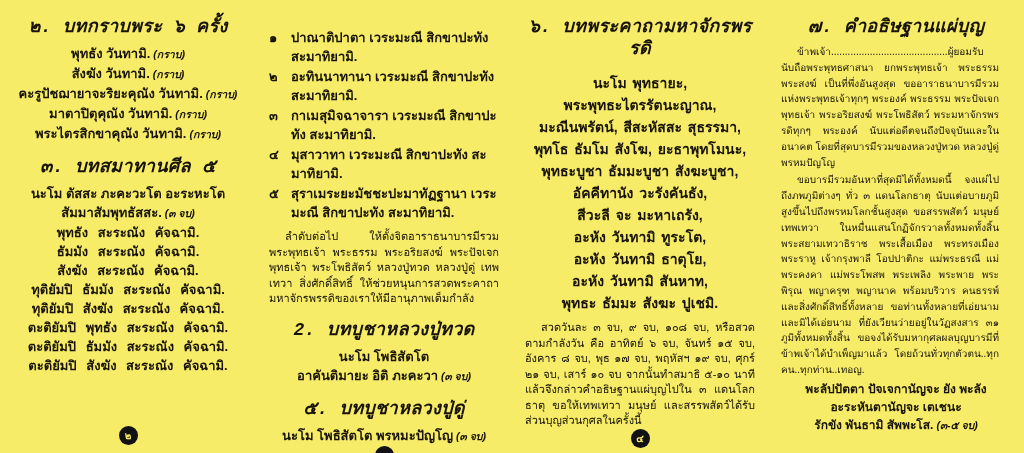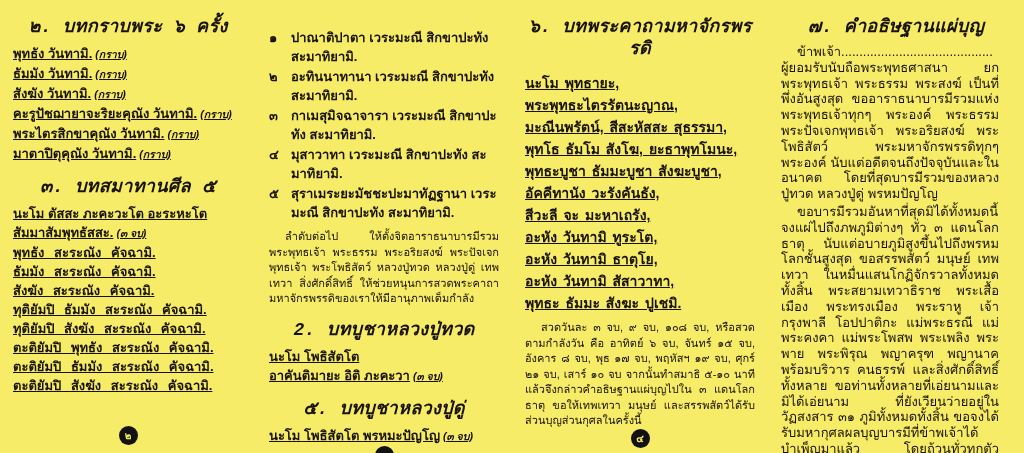--- a/index.html
+++ b/index.html
@@ -16,40 +16,40 @@
   }
   .script-title{
     font-family:Liberation Mono, monospace;
     font-style:italic;font-weight:bold;
     font-size:18px;line-height:22px;
     text-align:center;margin:0 0 6px 0;
     letter-spacing:.3px;
   }
   .line{
     font-weight:bold;font-size:13px;line-height:19px;
-    text-align:left;white-space:nowrap;text-decoration:underline;
+    text-align:center;white-space:nowrap;
   }
   .anno{font-size:10.5px;font-style:italic;margin-left:3px;}
   .wide{word-spacing:6px;}
   .gap-sm{height:6px;flex-shrink:0;}
   .gap-md{height:12px;flex-shrink:0;}
   .precept{
     display:flex;font-weight:bold;font-size:13px;line-height:19px;
     text-align:left;margin-bottom:1px;
   }
   .precept .pnum{width:22px;flex-shrink:0;}
   .precept .ptext{flex:1;overflow-wrap:break-word;}
   .small-note{
     font-size:11px;line-height:15.5px;font-weight:normal;
     text-align:justify;text-indent:16px;margin:6px 0 0 0;
     overflow-wrap:break-word;
   }
   .p3 .line{font-size:14px;line-height:22px;word-spacing:2px;}
   .p4-par{
-    font-size:13px;line-height:15.8px;font-weight:normal;
+    font-size:10px;line-height:15.8px;font-weight:normal;
     text-align:justify;text-indent:16px;margin:0 12px 2px 0;
     overflow-wrap:break-word;
   }
   .verse-line{
     font-weight:bold;font-size:12px;line-height:18px;
     text-align:center;white-space:nowrap;
   }
   .pagenum{
     margin-top:auto;align-self:center;flex-shrink:0;
     width:19px;height:19px;border-radius:50%;
@@ -58,25 +58,24 @@
     display:flex;align-items:center;justify-content:center;
   }
 </style>
 </head>
 <body>
 
 <section class="panel p1">
   <h2 class="script-title">๒. บทกราบพระ ๖ ครั้ง</h2>
 
   <div class="line"><span>พุทธัง วันทามิ.</span><span class="anno">(กราบ)</span></div>
-  <div class="line"><span>ธัมมัง วันทามิ.</span><span class="anno">(กราบ)</span></div>
   <div class="line"><span>สังฆัง วันทามิ.</span><span class="anno">(กราบ)</span></div>
   <div class="line"><span>คะรูปัชฌายาจะริยะคุณัง วันทามิ.</span><span class="anno">(กราบ)</span></div>
+  <div class="line"><span>มาตาปิตุคุณัง วันทามิ.</span><span class="anno">(กราบ)</span></div>
   <div class="line"><span>พระไตรสิกขาคุณัง วันทามิ.</span><span class="anno">(กราบ)</span></div>
-  <div class="line"><span>มาตาปิตุคุณัง วันทามิ.</span><span class="anno">(กราบ)</span></div>
 
   <div class="gap-md"></div>
   <h2 class="script-title">๓. บทสมาทานศีล ๕</h2>
 
   <div class="line"><span>นะโม ตัสสะ ภะคะวะโต อะระหะโต</span></div>
   <div class="line"><span>สัมมาสัมพุทธัสสะ.</span><span class="anno">(๓ จบ)</span></div>
 
   <div class="line wide">พุทธัง สะระณัง คัจฉามิ.</div>
   <div class="line wide">ธัมมัง สะระณัง คัจฉามิ.</div>
   <div class="line wide">สังฆัง สะระณัง คัจฉามิ.</div>
@@ -133,21 +132,21 @@
 
   <div class="line">นะโม พุทธายะ,</div>
   <div class="line">พระพุทธะไตรรัตนะญาณ,</div>
   <div class="line">มะณีนพรัตน์, สีสะหัสสะ สุธรรมา,</div>
   <div class="line">พุทโธ ธัมโม สังโฆ, ยะธาพุทโมนะ,</div>
   <div class="line">พุทธะบูชา ธัมมะบูชา สังฆะบูชา,</div>
   <div class="line">อัคคีทานัง วะรังคันธัง,</div>
   <div class="line">สีวะลี จะ มะหาเถรัง,</div>
   <div class="line">อะหัง วันทามิ ทูระโต,</div>
   <div class="line">อะหัง วันทามิ ธาตุโย,</div>
-  <div class="line">อะหัง วันทามิ สัสาวาทา,</div>
+  <div class="line">อะหัง วันทามิ สันหาท,</div>
   <div class="line">พุทธะ ธัมมะ สังฆะ ปูเชมิ.</div>
 
   <p class="small-note">สวดวันละ ๓ จบ, ๙ จบ, ๑๐๘ จบ, หรือสวดตามกำลังวัน คือ อาทิตย์ ๖ จบ, จันทร์ ๑๕ จบ, อังคาร ๘ จบ, พุธ ๑๗ จบ, พฤหัสฯ ๑๙ จบ, ศุกร์ ๒๑ จบ, เสาร์ ๑๐ จบ จากนั้นทำสมาธิ ๕-๑๐ นาที แล้วจึงกล่าวคำอธิษฐานแผ่บุญไปใน ๓ แดนโลกธาตุ ขอให้เทพเทวา มนุษย์ และสรรพสัตว์ได้รับส่วนบุญส่วนกุศลในครั้งนี้</p>
 
   <div class="pagenum">๔</div>
 </section>
 
 <section class="panel p4">
   <h2 class="script-title">๗. คำอธิษฐานแผ่บุญ</h2>
 

